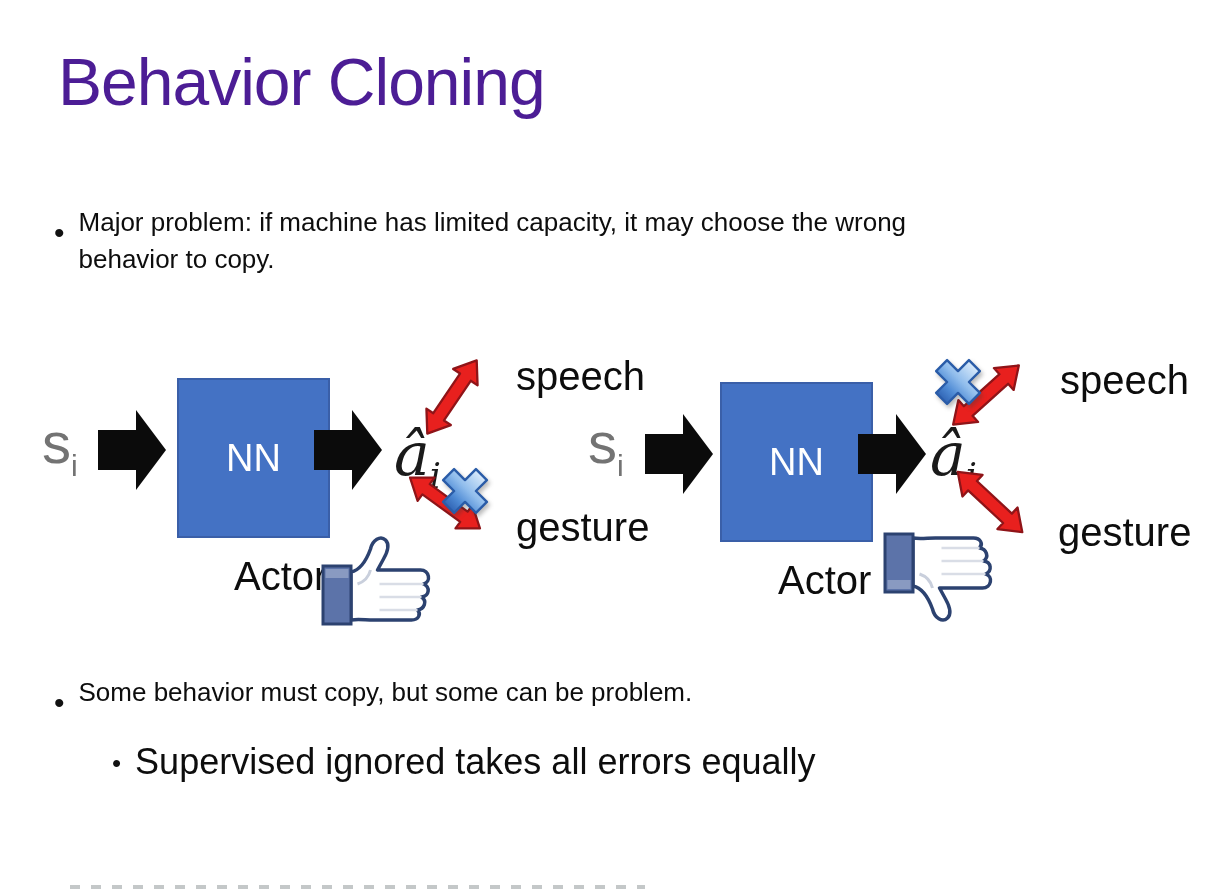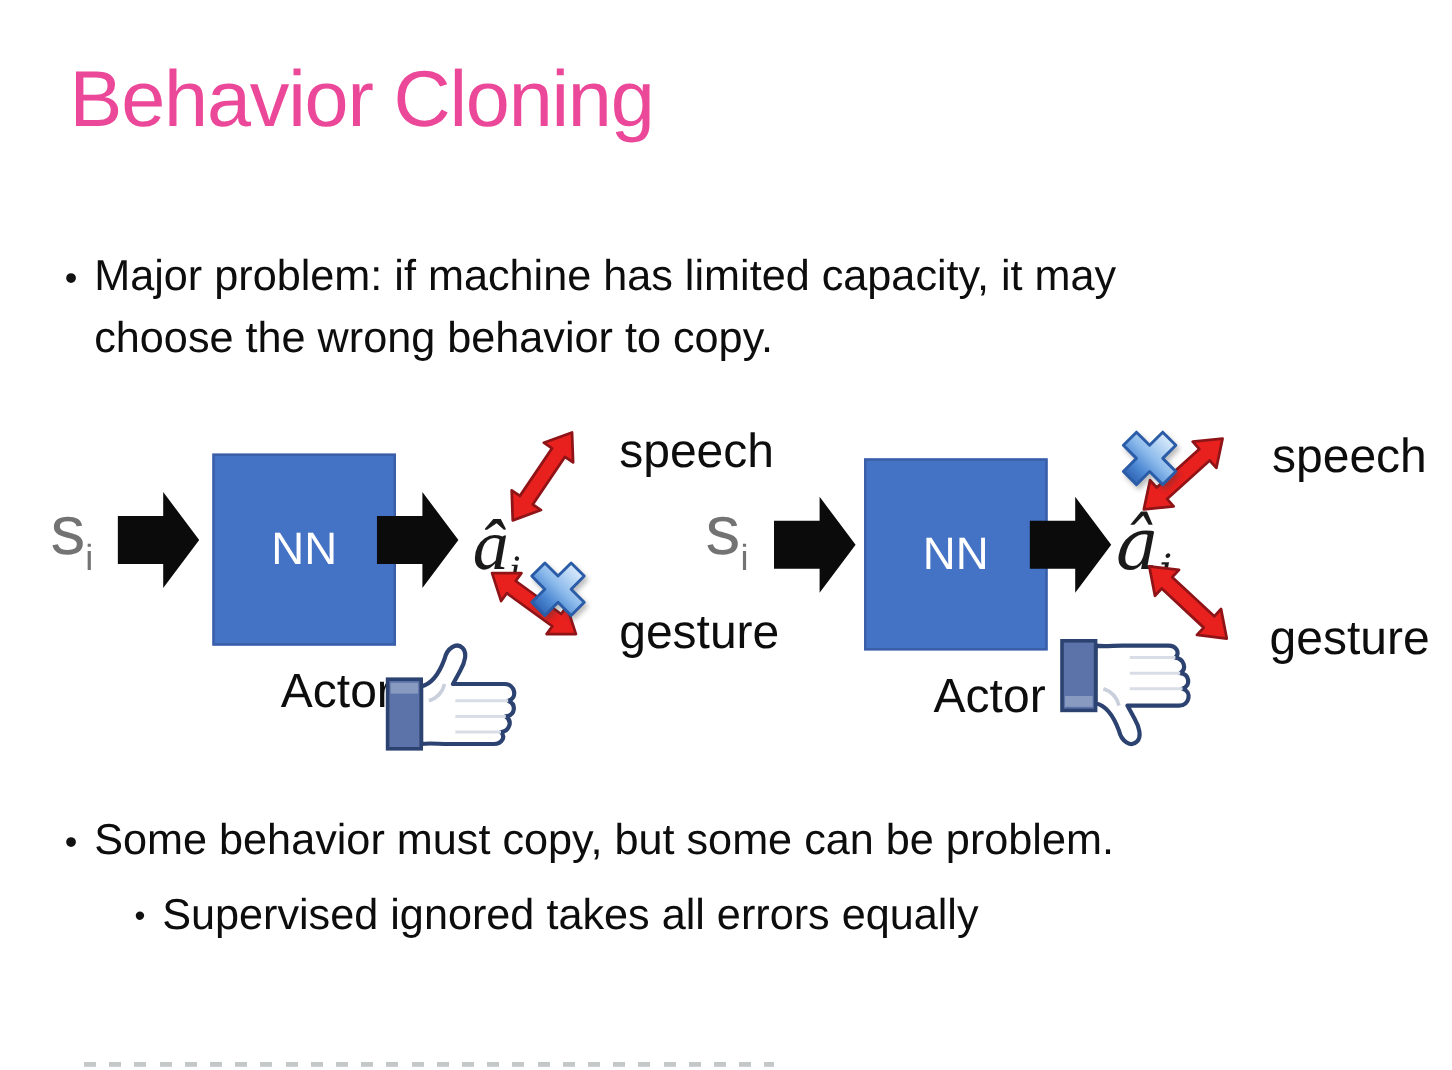--- a/index.html
+++ b/index.html
@@ -5,25 +5,25 @@
   * { margin:0; padding:0; box-sizing:border-box; }
   html,body { background:#ffffff; }
   .slide {
     position:relative; width:1210px; height:892px;
     background:#ffffff; overflow:hidden;
     font-family:"Liberation Sans", sans-serif; color:#111;
   }
   .abs { position:absolute; }
   .title {
     left:58px; top:46px; font-size:66px; font-weight:400;
-    letter-spacing:-1px; color:#ec4899; line-height:1.1;
+    letter-spacing:-1px; color:#4c1d95; line-height:1.1;
   }
   .bullet-row { display:flex; align-items:flex-start; }
   .bullet-mark { flex:0 0 auto; font-size:30px; line-height:1.5; margin-right:14px; margin-top:6px; }
-  .bullet-text { font-size:36px; line-height:1.42; color:#0d0d0d; }
+  .bullet-text { font-size:26px; line-height:1.42; color:#0d0d0d; }
   .b1 { left:54px; top:204px; width:1010px; }
   .b1 .bullet-text { width:880px; }
   .b2 { left:54px; top:674px; width:1120px; }
   .b2sub { left:112px; top:736px; width:1000px; }
   .b2sub .bullet-text { font-size:36px; }
   .b2sub .bullet-mark { font-size:26px; margin-top:8px; }
 
   .state-label { font-size:58px; line-height:1; color:#737373; }
   .state-label sub { font-size:0.52em; }
   .math-label { font-family:"DejaVu Serif", serif; font-style:italic;
@@ -76,21 +76,21 @@
     <div class="abs nn-box" style="left:177px; top:378px;">
       <span class="nn-text">NN</span>
     </div>
 
     <div class="abs cap-label" style="left:196px; top:556px;">Actor</div>
 
     <svg class="abs" style="left:314px; top:402px;" width="70" height="96" viewBox="0 0 70 96">
       <path d="M0 28 H38 V8 L68 48 L38 88 V68 H0 Z" fill="#0b0b0b"></path>
     </svg>
 
-    <div class="abs math-label" style="left:394px; top:424px;font-family:Liberation Serif, serif;"><span>â</span><sub>i</sub></div>
+    <div class="abs math-label" style="left:394px; top:424px;"><span>â</span><sub>i</sub></div>
 
     <svg class="abs rot" style="left:406px; top:378px; transform:rotate(-56deg);" width="92" height="38" viewBox="0 0 100 40">
       <path d="M2 20 L24 4 L24 13 L76 13 L76 4 L98 20 L76 36 L76 27 L24 27 L24 36 Z" fill="#E8201E" stroke="#8F1418" stroke-width="2.5" stroke-linejoin="round"></path>
     </svg>
     <div class="abs cap-label" style="left:478px; top:356px;">speech</div>
 
     <svg class="abs rot" style="left:400px; top:485px; transform:rotate(36deg);" width="90" height="36" viewBox="0 0 100 40">
       <path d="M2 20 L24 4 L24 13 L76 13 L76 4 L98 20 L76 36 L76 27 L24 27 L24 36 Z" fill="#E8201E" stroke="#8F1418" stroke-width="2.5" stroke-linejoin="round"></path>
     </svg>
     <div class="abs cap-label" style="left:478px; top:507px;">gesture</div>

